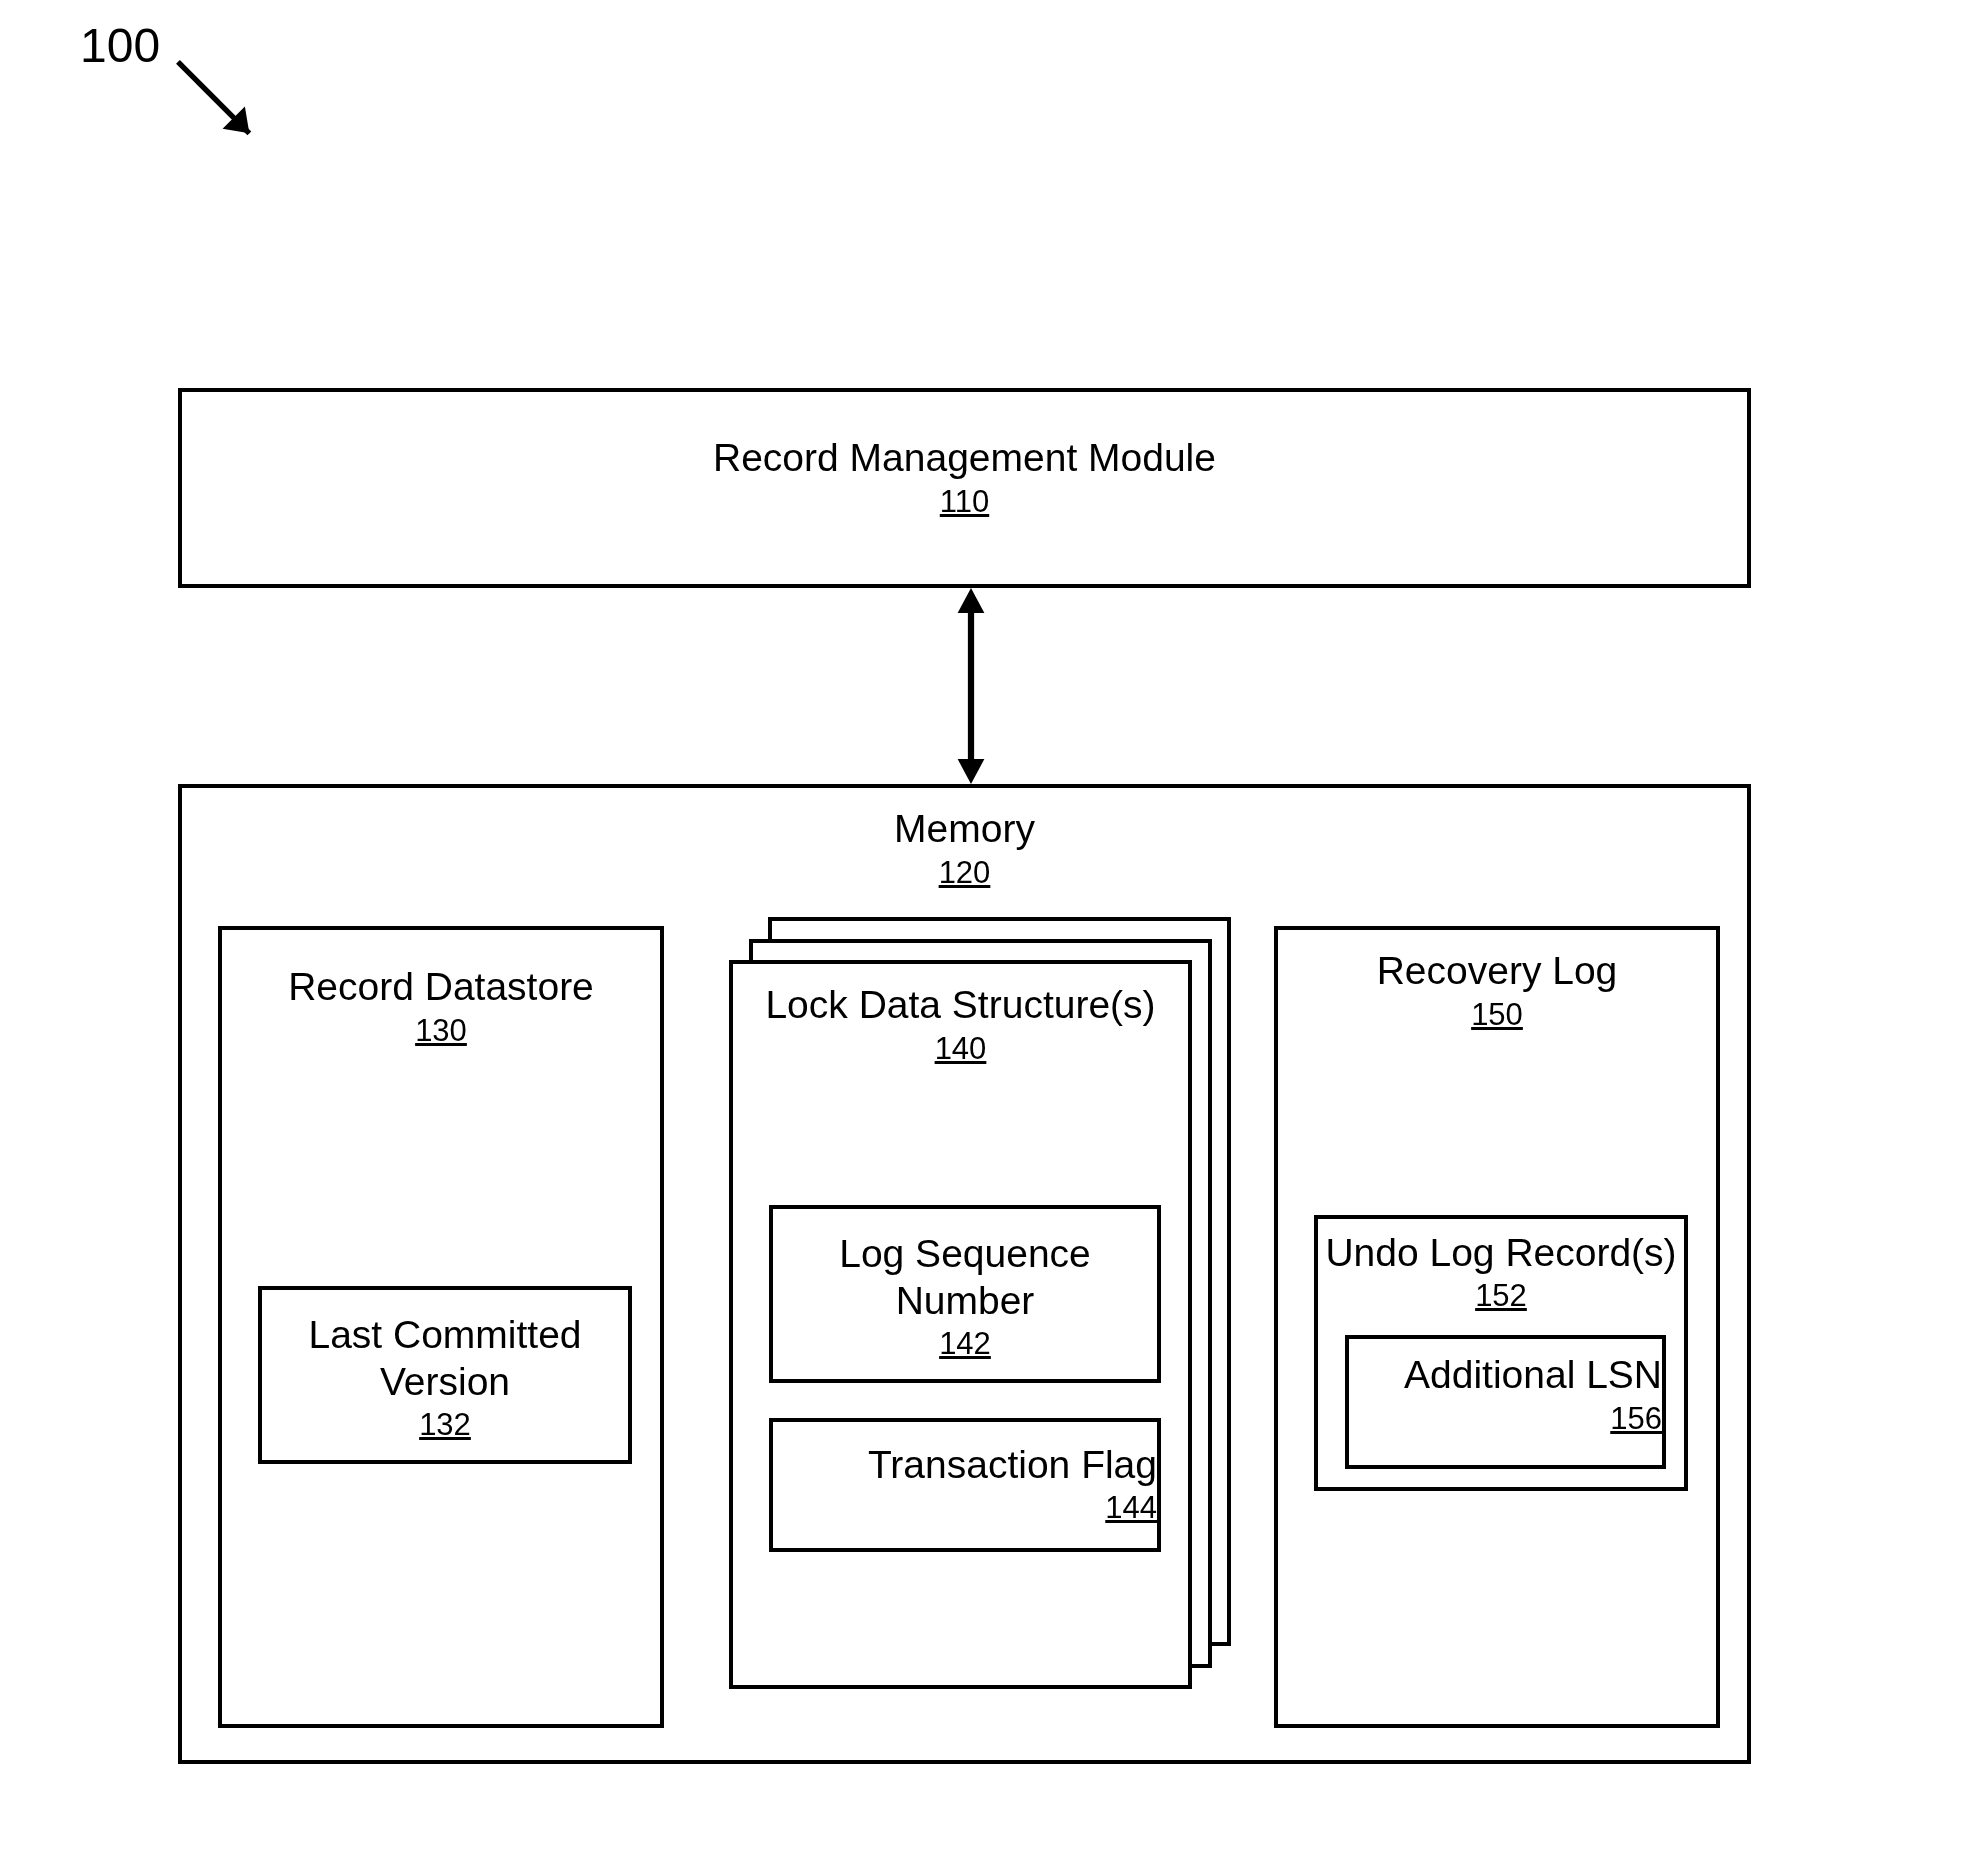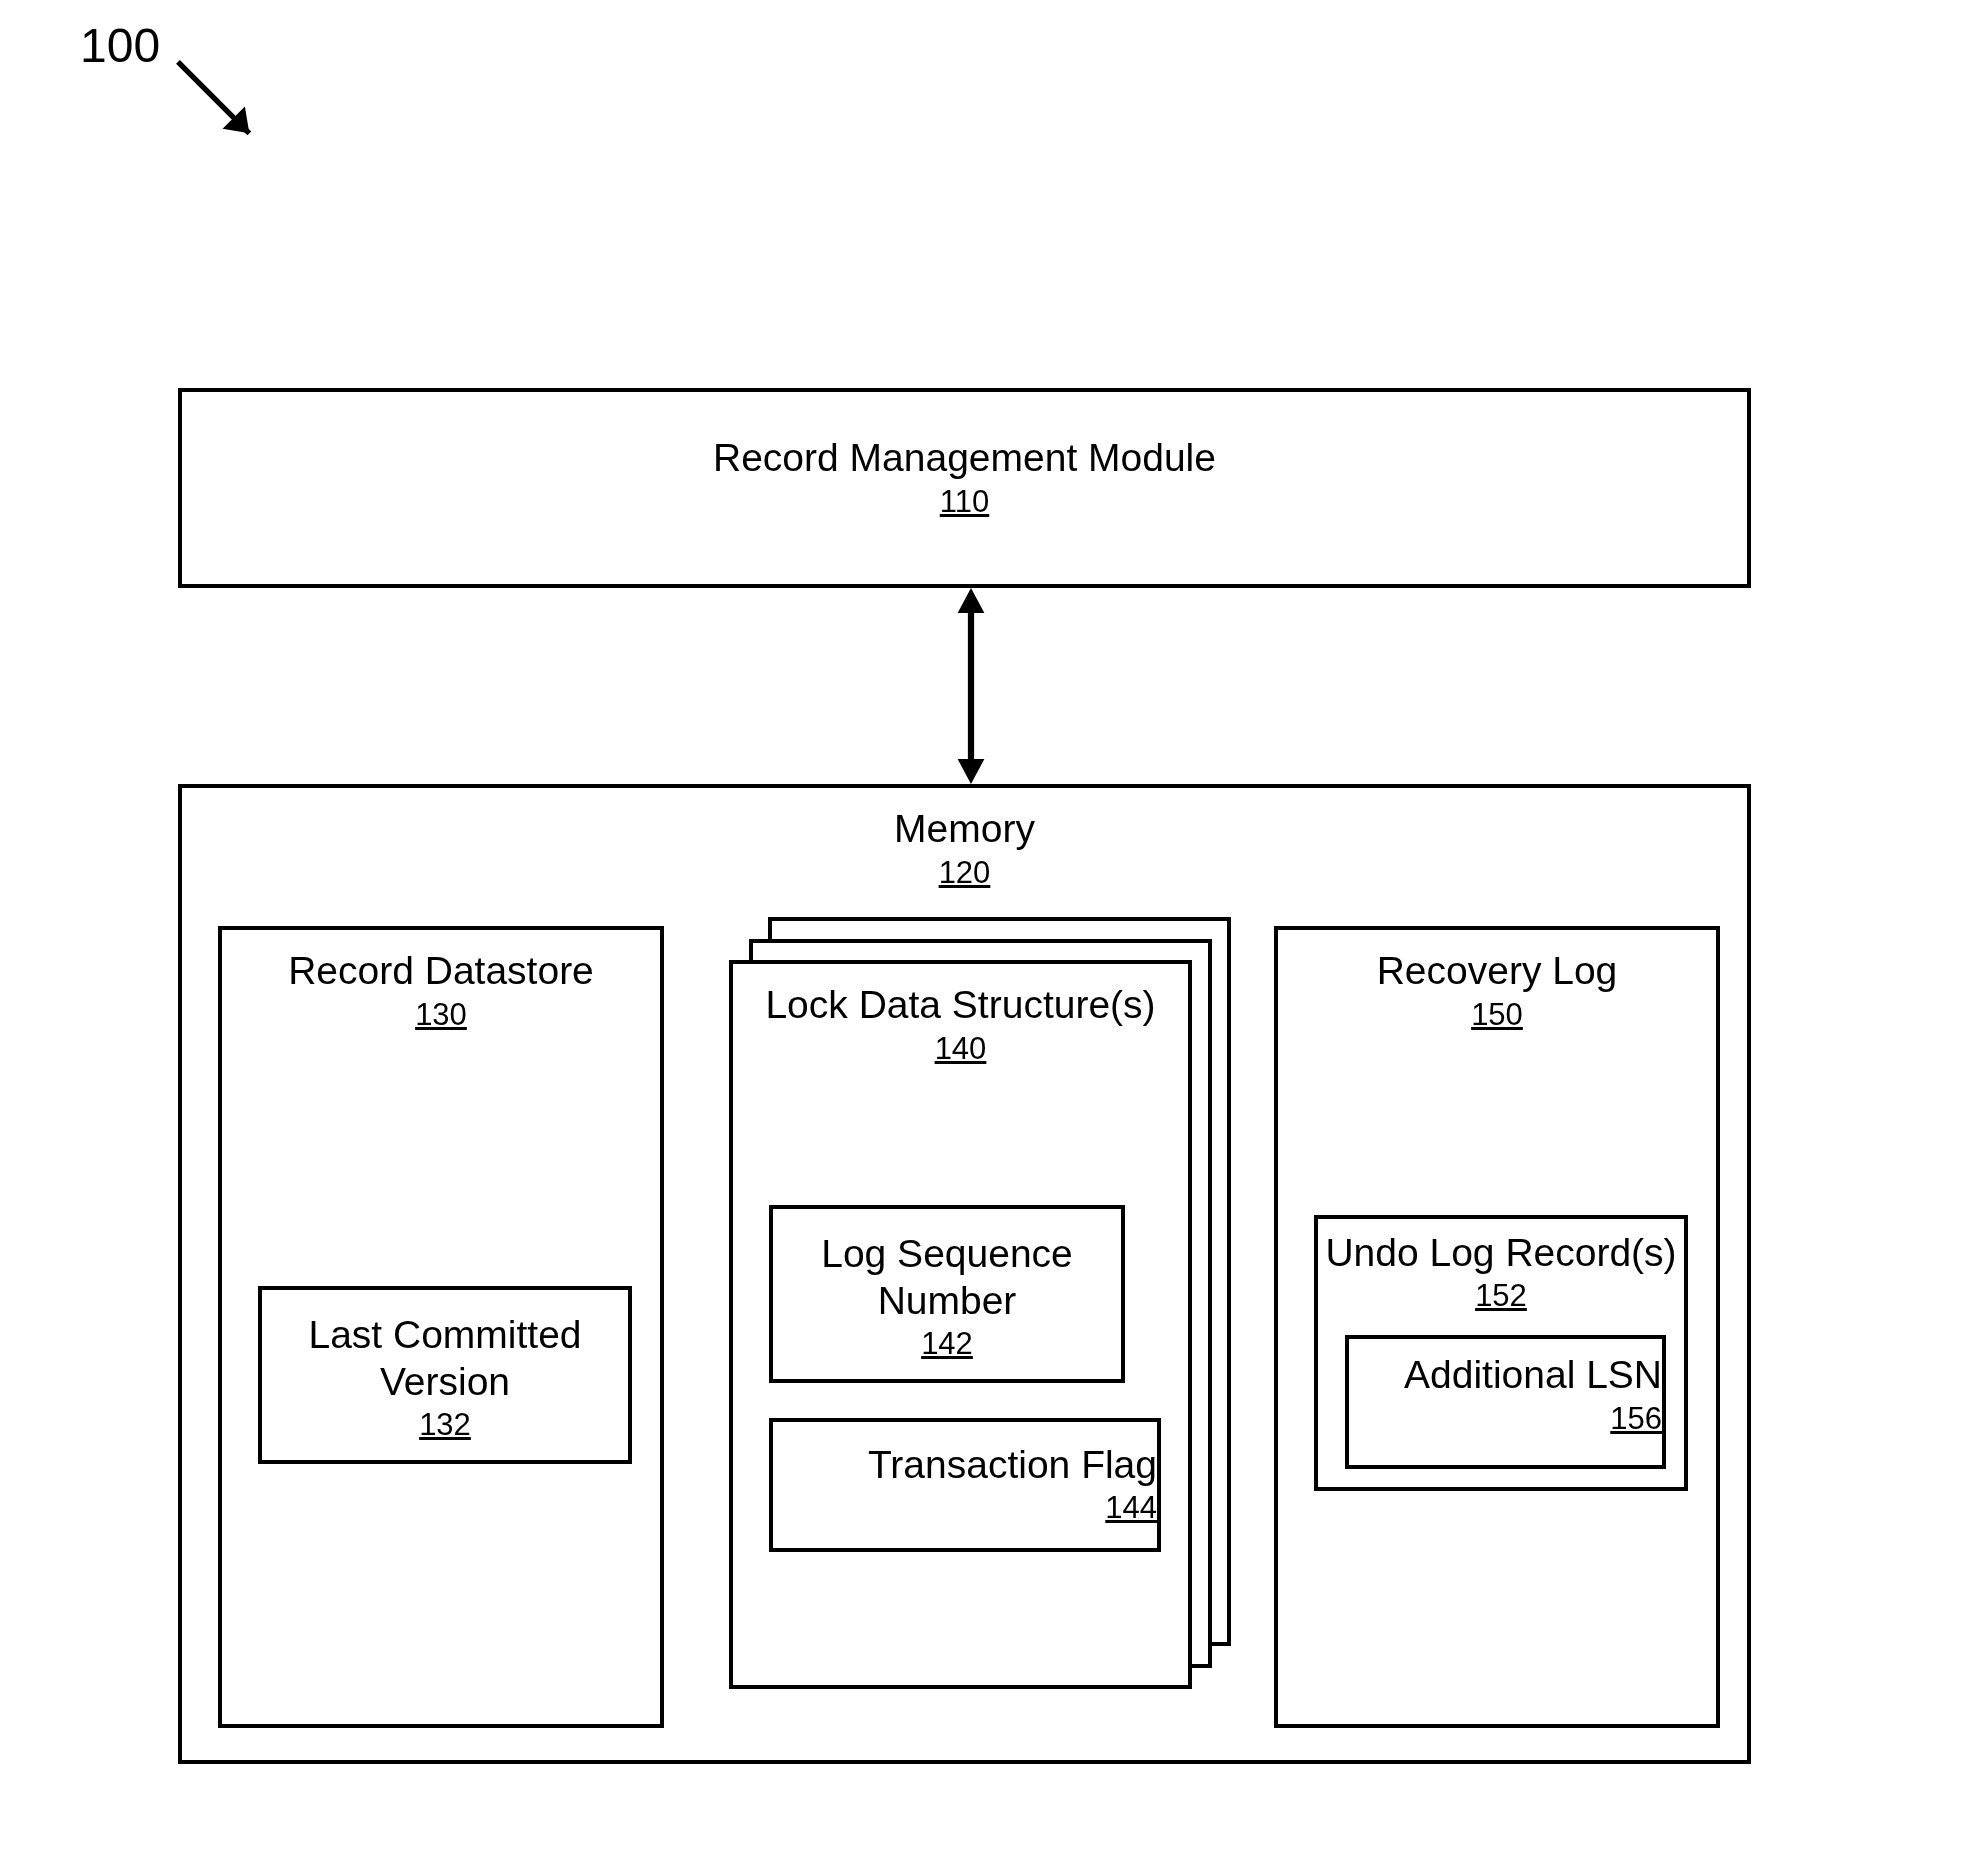--- a/index.html
+++ b/index.html
@@ -48,37 +48,37 @@
     position: absolute;
     width: 100%;
     top: 18px;
     text-align: center;
   }
 
   
   .datastore {
     left: 36px; top: 138px;
     width: 446px; height: 802px;
-    padding-top: 18px;
+    padding-top: 34px;
   }
   .lcv {
     position: absolute;
     left: 36px; top: 356px;
     width: 374px; height: 178px;
     padding-top: 22px;
   }
 
   
   .stack3 { left: 586px; top: 129px; width: 463px; height: 729px; }
   .stack2 { left: 567px; top: 151px; width: 463px; height: 729px; }
   .stack1 { left: 547px; top: 172px; width: 463px; height: 729px; padding-top: 18px; }
   .lsn {
     position: absolute;
     left: 36px; top: 241px;
-    width: 356px; height: 178px;
+    width: 392px; height: 178px;
     padding-top: 22px;
   }
   .tflag {
     position: absolute;
     left: 36px; top: 454px;
     width: 392px; height: 134px;
     padding-top: 19.6px;
     text-align: right;
   }
 

